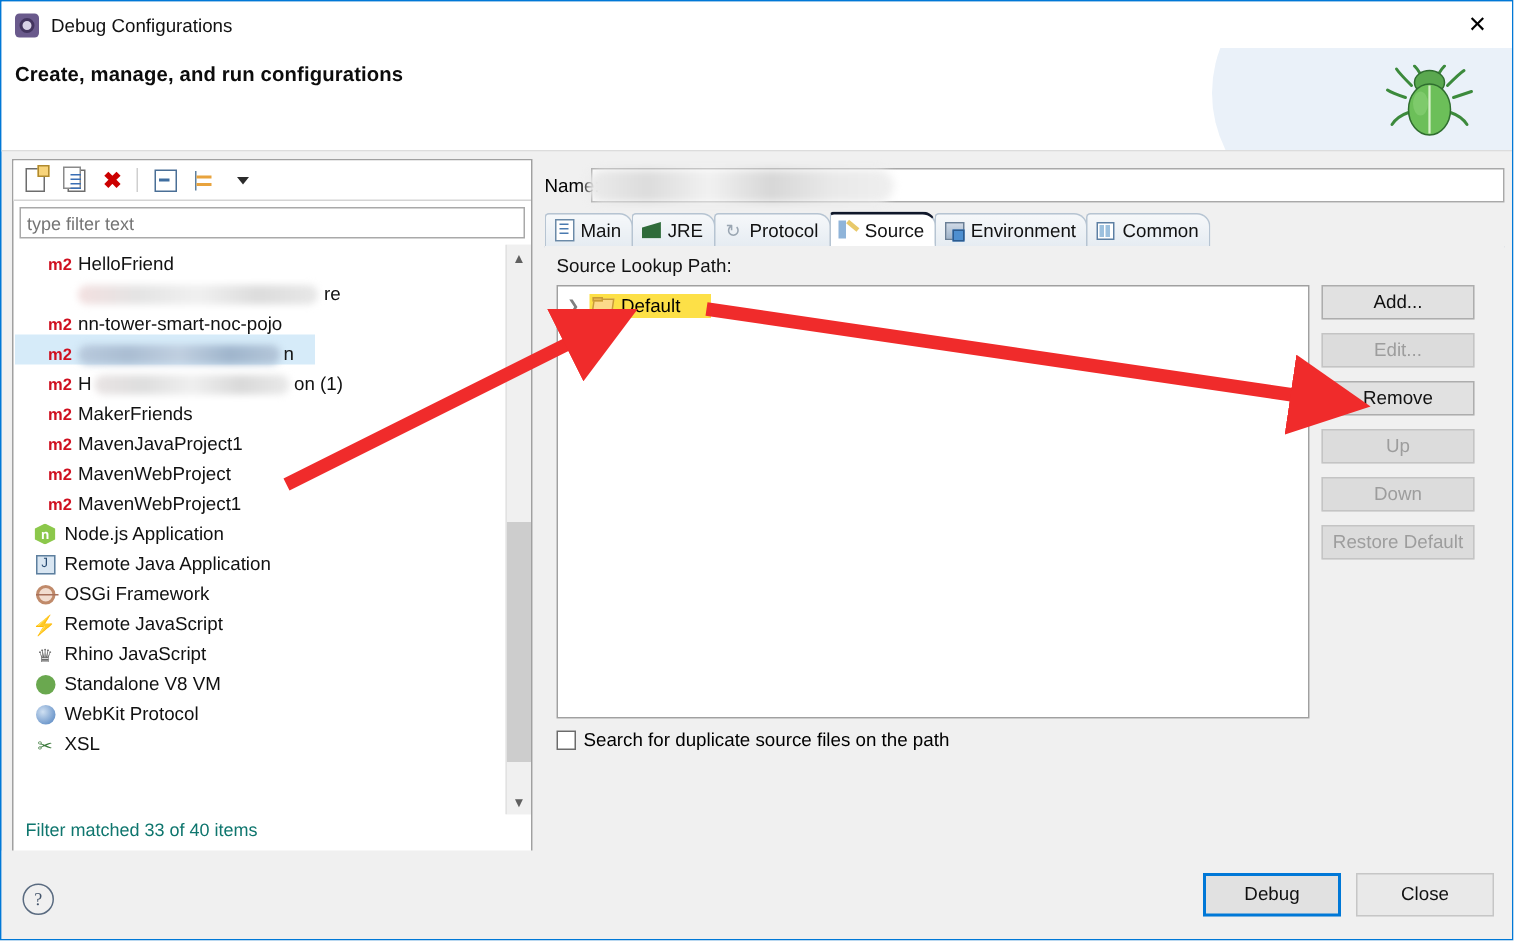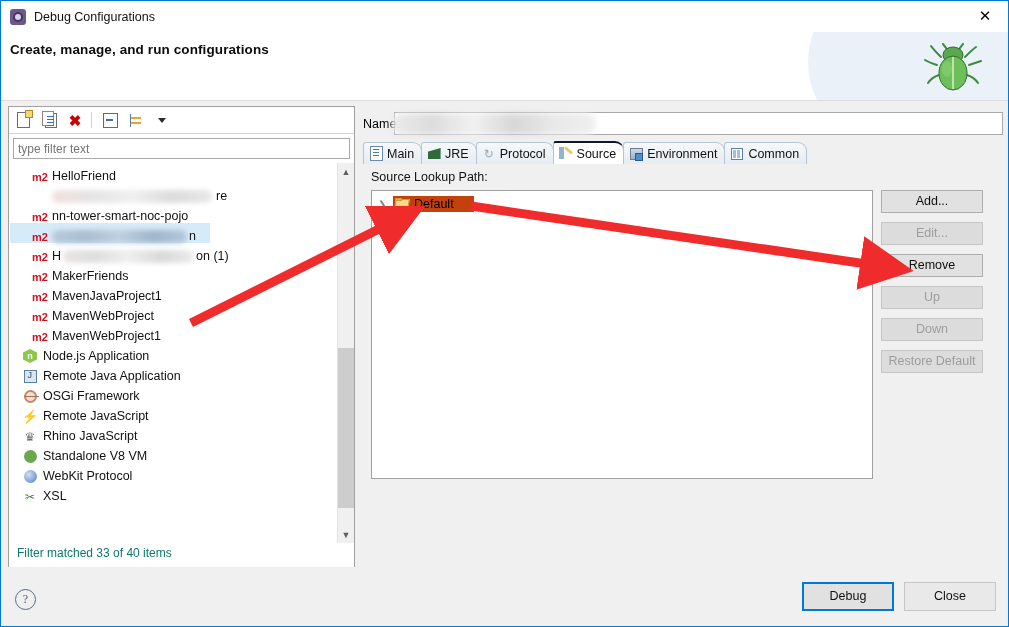--- a/index.html
+++ b/index.html
@@ -407,21 +407,21 @@
   .folder-ic:before {
     content:""; position:absolute; left:0; top:1px; width:14px; height:10px;
     background: #fcd98a; border: 1px solid #c89b36; box-sizing: border-box;
     transform: skewX(-8deg);
   }
   .folder-ic:after {
     content:""; position:absolute; left:0; top:0; width:7px; height:3px;
     background: #e8b450; border: 1px solid #c89b36; box-sizing: border-box;
   }
   .row-sel {
-    background: #c2410c; padding: 1px 20px 1px 2px;
+    background: #fde047; padding: 1px 20px 1px 2px;
   }
 
   .side-buttons {
     position: absolute; left: 518px; top: 26px;
     width: 105px;
   }
   .btn {
     display: block; width: 102px; height: 23px;
     margin-bottom: 9px;
     background: #e1e1e1;
@@ -731,20 +731,24 @@
 
       <div class="side-buttons">
         <div class="btn">Add...</div>
         <div class="btn disabled">Edit...</div>
         <div class="btn">Remove</div>
         <div class="btn disabled">Up</div>
         <div class="btn disabled">Down</div>
         <div class="btn disabled">Restore Default</div>
       </div>
 
+      <div class="dup-check">
+        <span class="checkbox"></span>
+        <span>Search for duplicate source files on the path</span>
+      </div>
 
       <div class="bottom-actions">
         <div class="btn-wide">Revert</div>
         <div class="btn-wide">Apply</div>
       </div>
     </div>
   </div>
 
   <div class="footer">
     <div class="help-ic">?</div>

